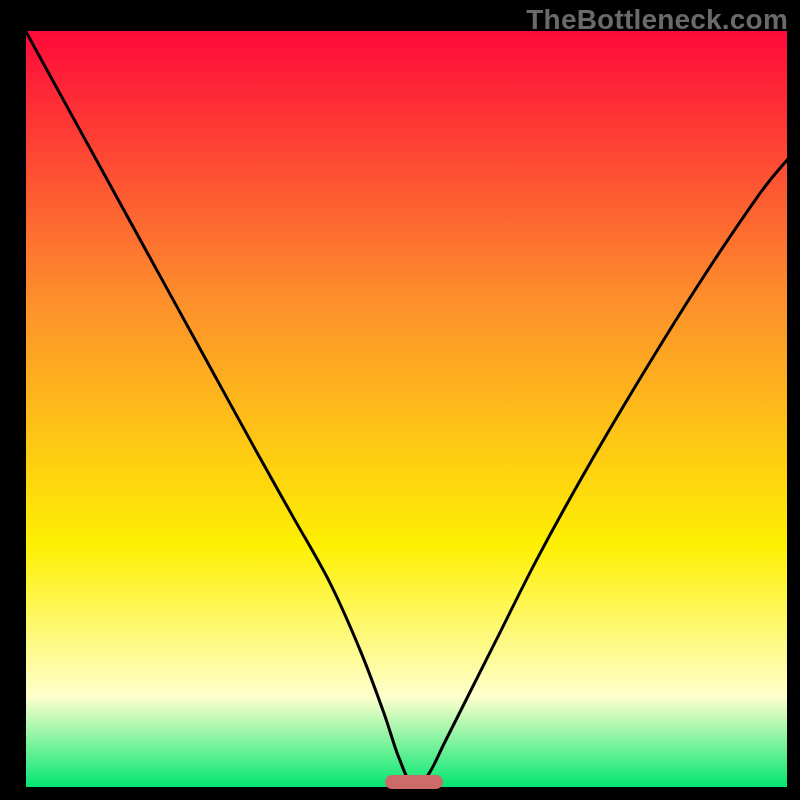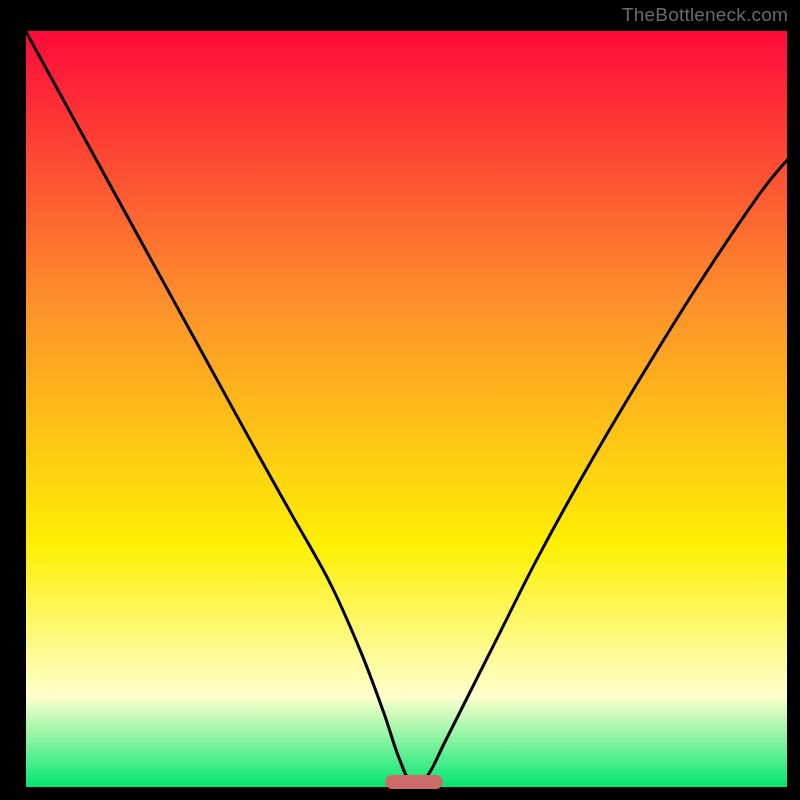--- a/index.html
+++ b/index.html
@@ -14,22 +14,22 @@
   .stage {
     position: relative;
     width: 800px;
     height: 800px;
   }
   .watermark {
     position: absolute;
     top: 4px;
     right: 12px;
     color: #6a6a6a;
-    font-size: 19px;
-    font-weight: 400;
+    font-size: 28px;
+    font-weight: 700;
     letter-spacing: 0.2px;
     z-index: 10;
   }
   svg {
     position: absolute;
     left: 0;
     top: 0;
   }
   .minimum-marker {
     position: absolute;

